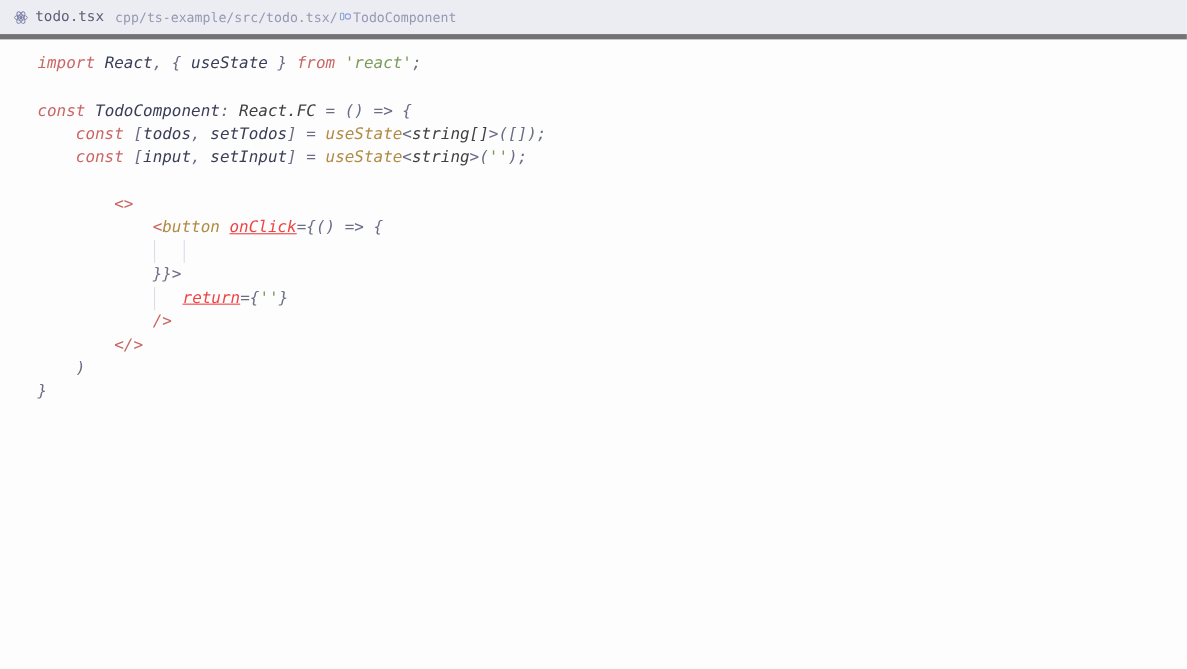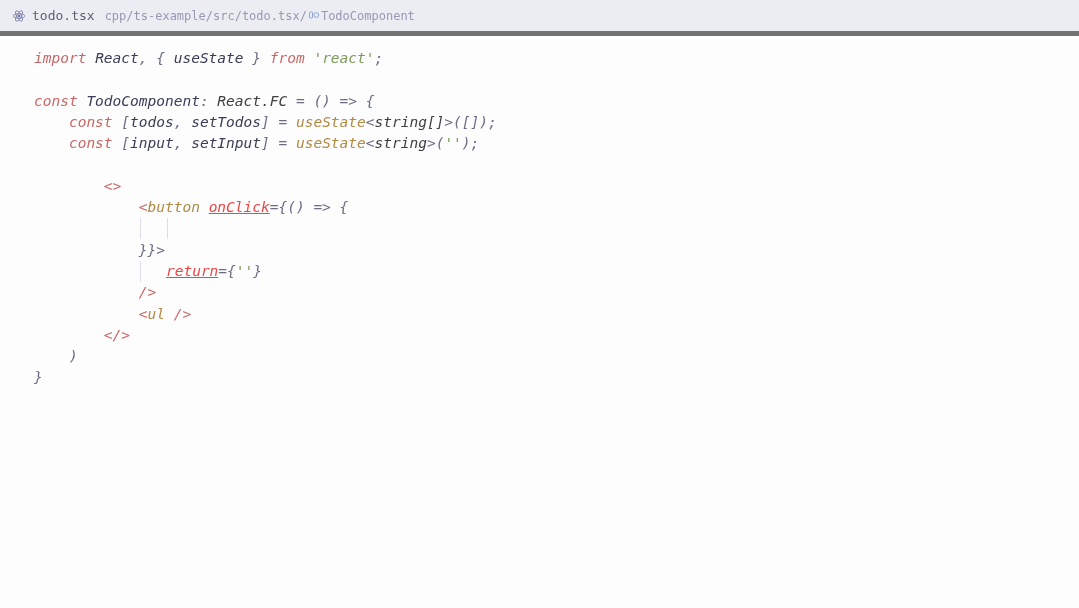--- a/index.html
+++ b/index.html
@@ -92,17 +92,16 @@
 <div class="line"><span class="kw">const</span> <span class="def">TodoComponent</span><span class="punc">: </span><span class="type">React.FC</span><span class="punc"> = () =&gt; {</span></div>
 <div class="line"><span>    </span><span class="kw">const</span><span> </span><span class="punc">[</span><span class="def">todos</span><span class="punc">, </span><span class="def">setTodos</span><span class="punc">] = </span><span class="fn">useState</span><span class="punc">&lt;</span><span class="type">string[]</span><span class="punc">&gt;([]);</span></div>
 <div class="line"><span>    </span><span class="kw">const</span><span> </span><span class="punc">[</span><span class="def">input</span><span class="punc">, </span><span class="def">setInput</span><span class="punc">] = </span><span class="fn">useState</span><span class="punc">&lt;</span><span class="type">string</span><span class="punc">&gt;(</span><span class="str">''</span><span class="punc">);</span></div>
 <div class="line"> </div>
 <div class="line"><span>        </span><span class="tag">&lt;&gt;</span></div>
 <div class="line"><span>            </span><span class="tag">&lt;</span><span class="tagname">button</span><span> </span><span class="attr">onClick</span><span class="punc">=</span><span class="punc">{</span><span class="punc">() =&gt; {</span></div>
 <div class="line">            <span class="guide"></span>   <span class="guide"></span></div>
 <div class="line"><span>            </span><span class="punc">}}&gt;</span></div>
 <div class="line">            <span class="guide"></span>   <span class="attr">return</span><span class="punc">=</span><span class="punc">{</span><span class="str">''</span><span class="punc">}</span></div>
 <div class="line"><span>            </span><span class="tag">/&gt;</span></div>
-<div class="line"><span>            </span><span class="tag">&lt;</span><span class="tagname">ul</span><span class="tag"> /&gt;</span></div>
 <div class="line"><span>        </span><span class="tag">&lt;/&gt;</span></div>
 <div class="line"><span>    </span><span class="punc">)</span></div>
 <div class="line"><span class="punc">}</span></div>
 </div>
 
 </body></html>

